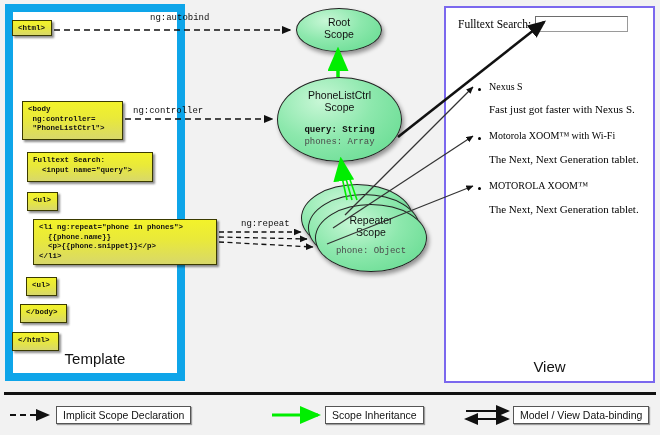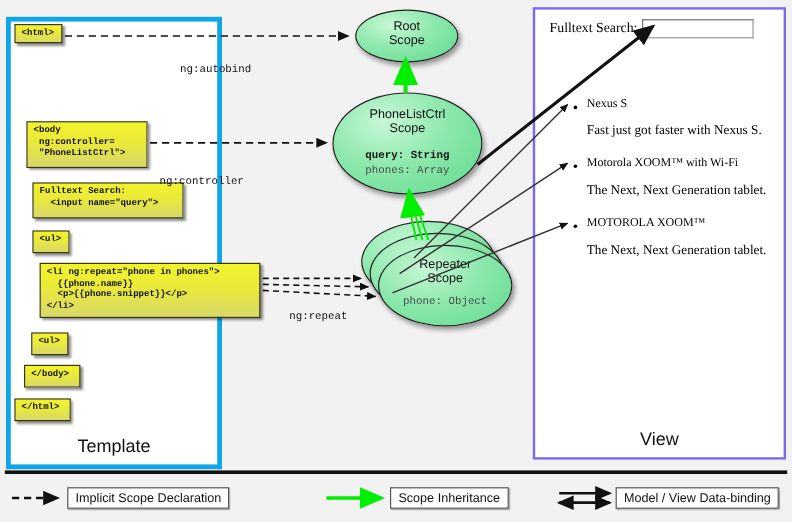--- a/index.html
+++ b/index.html
@@ -3,21 +3,21 @@
 <meta charset="utf-8">
 <style>
   html,body{margin:0;padding:0;background:#ffffff;}
   body{width:660px;height:435px;position:relative;overflow:hidden;
        font-family:"Liberation Sans",sans-serif;}
 
   #stage{position:absolute;left:0;top:0;width:660px;height:435px;background:#f2f2f2;}
 
   
   .panel{position:absolute;background:#ffffff;box-sizing:border-box;}
-  #panel-template{left:5px;top:14px;width:180px;height:377px;border:4px solid #0ea5e9;}
+  #panel-template{left:5px;top:4px;width:180px;height:377px;border:8px solid #0ea5e9;}
   #panel-model{left:233px;top:6px;width:203px;height:377px;border:2px solid #66eeaa;}
   #panel-view{left:444px;top:6px;width:211px;height:377px;border:2px solid #7b68ee;}
 
   .panel-title{position:absolute;bottom:6px;left:0;width:100%;text-align:center;
                font-size:15px;color:#111;font-family:"Liberation Sans",sans-serif;}
 
   
   .codebox{position:absolute;box-sizing:border-box;border:1px solid #3a3a00;
            background:linear-gradient(180deg,#f3f32a 0%,#e9e93a 45%,#d8d86a 100%);
            font-family:"Liberation Mono","DejaVu Sans Mono",monospace;
@@ -34,21 +34,21 @@
            text-align:center;}
   .ellipse .ename{font-family:"Liberation Sans",sans-serif;font-size:10.5px;
                   color:#111;line-height:12px;}
   .ellipse .eprop{font-family:"Liberation Mono","DejaVu Sans Mono",monospace;
                   font-size:9px;line-height:11.5px;}
   .eprop.bold{font-weight:bold;color:#111;}
   .eprop.dim{color:#4a4a4a;}
 
   
   .edgelabel{position:absolute;font-family:"Liberation Mono","DejaVu Sans Mono",monospace;
-             font-size:9px;color:#111;white-space:nowrap;margin-top:40px;}
+             font-size:9px;color:#111;white-space:nowrap;}
 
   
   .view-label{position:absolute;font-family:"Liberation Serif",serif;font-size:11.5px;color:#000;}
   .view-input{position:absolute;box-sizing:border-box;background:#fff;
               border:1px solid #9a9a9a;border-top-color:#6d6d6d;border-left-color:#6d6d6d;}
   .view-li{position:absolute;font-family:Liberation Serif, serif;font-size:10px;color:#000;
            white-space:nowrap;}
   .view-bullet{position:absolute;width:3px;height:3px;border-radius:50%;background:#000;}
   .view-sub{position:absolute;font-family:"Liberation Serif",serif;font-size:11px;color:#000;
             white-space:nowrap;}

